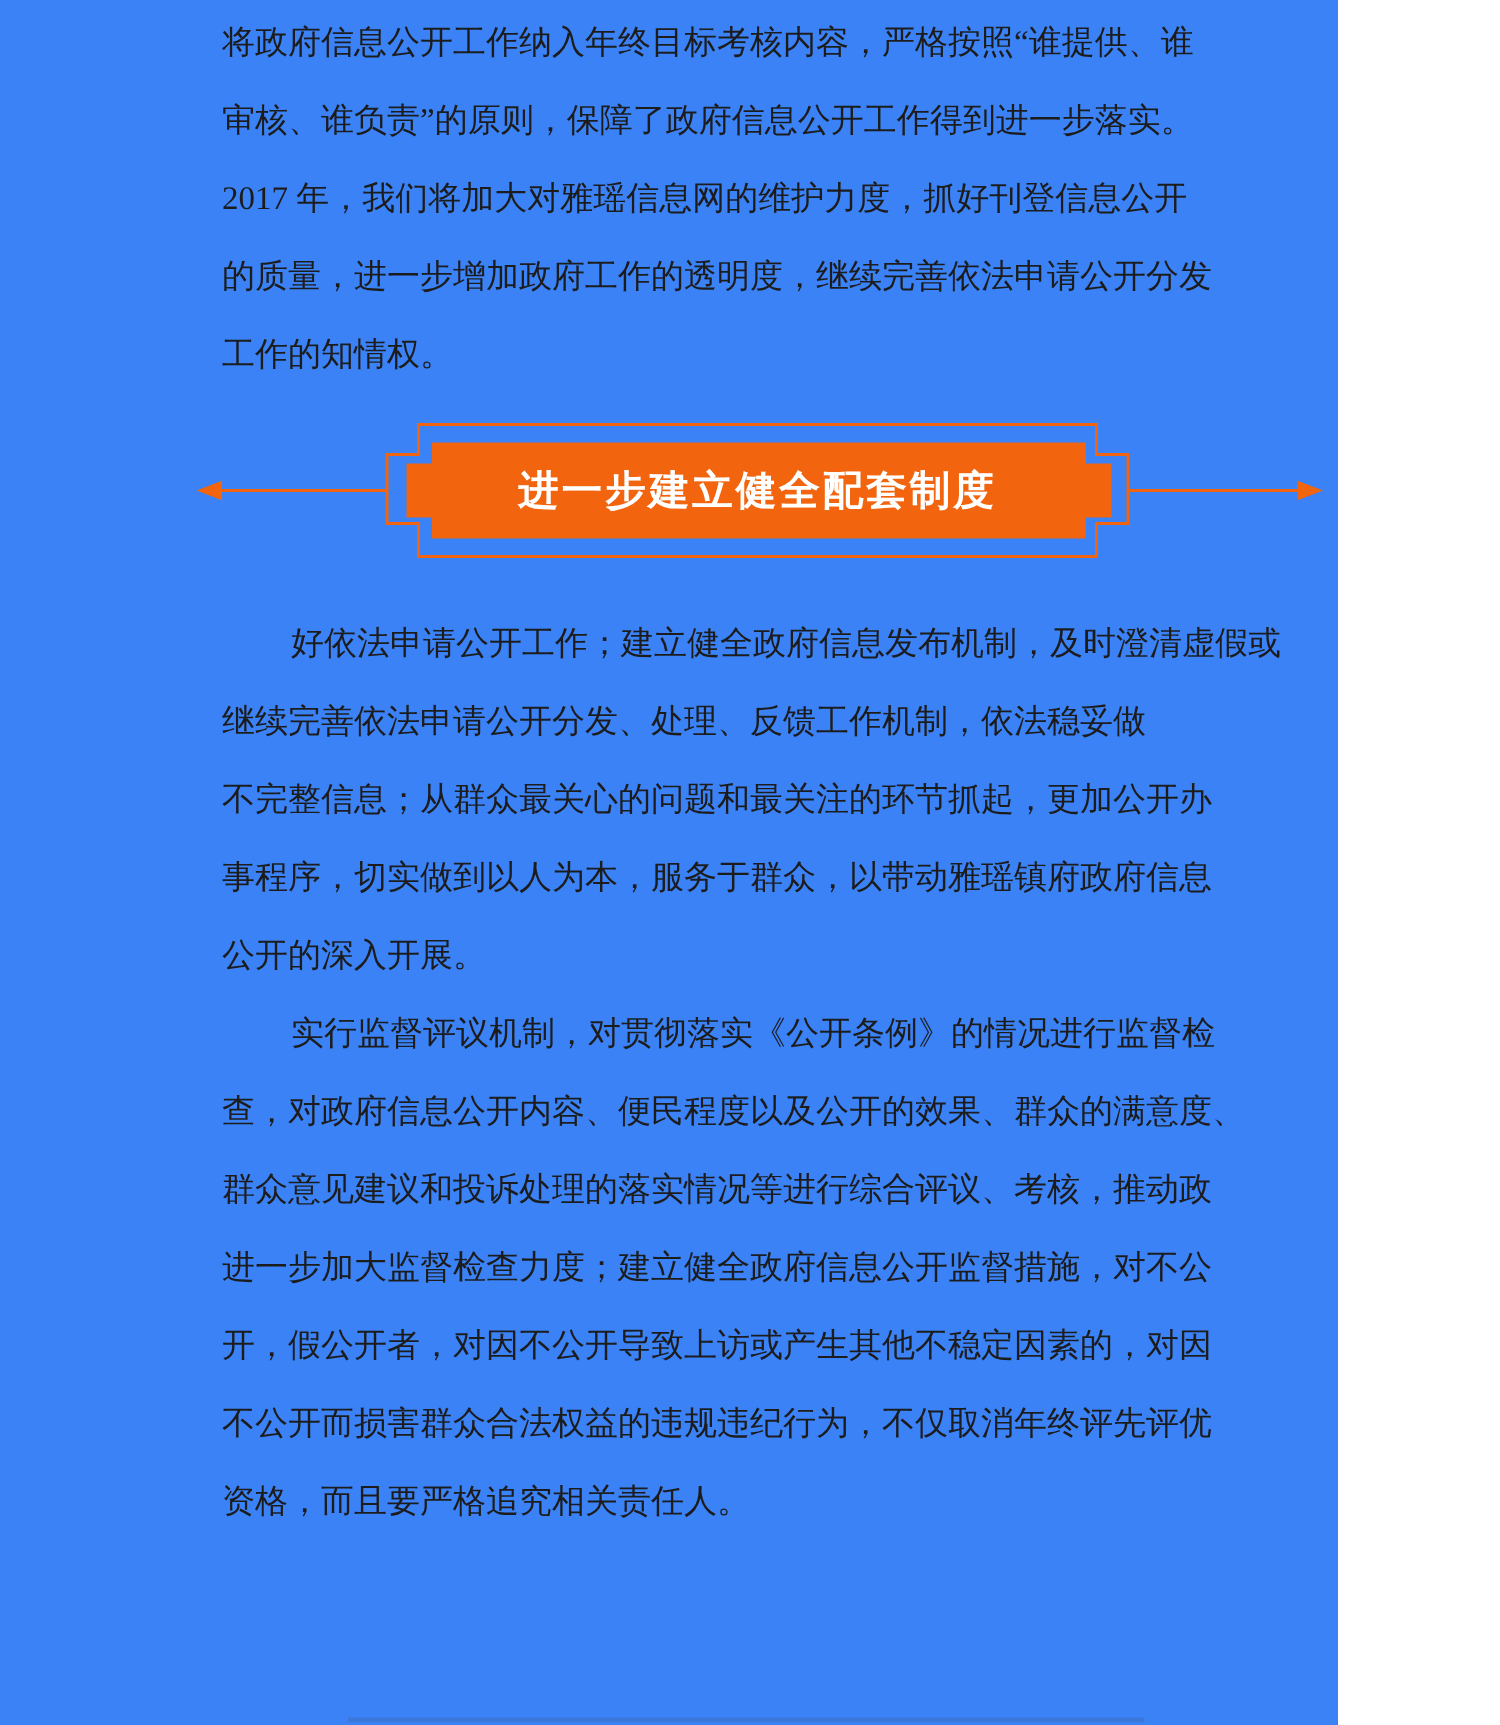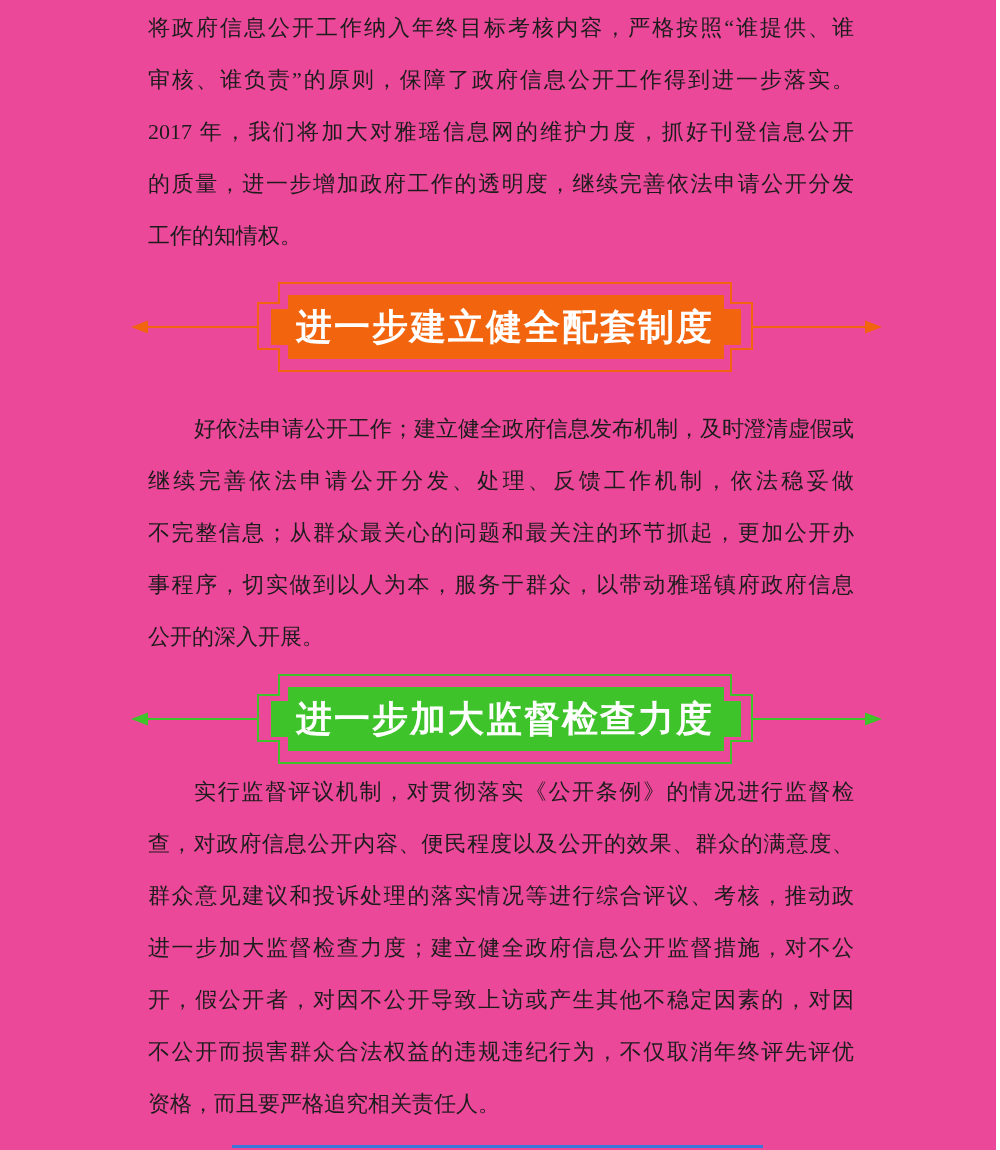--- a/index.html
+++ b/index.html
@@ -1,37 +1,37 @@
 <!DOCTYPE html>
 <html><head>
 <meta charset="utf-8">
 <style>
   * { margin:0; padding:0; box-sizing:border-box; }
   html,body { width:1000px; height:1150px; background:#ffffff; overflow:hidden; }
-  .page { position:relative; width:996px; height:1150px; background:#ec4899;
+  .page { position:relative; width:892px; height:1150px; background:#3b82f6;
           font-family:"Liberation Serif","DejaVu Serif",serif; color:#1c1c1c; }
 
   .para { padding-left:148px; padding-right:142px; }
   .para-1 { padding-top:2px; }
   .para-2 { margin-top:29px; }
   .para-3 { margin-top:0; }
 
   .tline { height:52px; line-height:52px; font-size:22px;
            text-align:justify; text-align-last:justify; white-space:nowrap; }
   .tline.lastline { text-align-last:left; }
   .indent-first .tline:first-child { padding-left:46px; }
 
   .banner { position:relative; width:1000px; height:96px; }
   .banner-1 { margin-top:16px; }
   .banner-2 { margin-top:7px; }
   .banner svg { display:block; width:1000px; height:96px; }
   .banner-title { position:absolute; left:270px; right:260px; top:17px; height:64px;
                   display:flex; align-items:center; justify-content:center;
                   color:#ffffff; font-family:"Liberation Sans",sans-serif;
-                  font-weight:bold; font-size:36px; letter-spacing:2px; }
+                  font-weight:bold; font-size:27px; letter-spacing:2px; }
 
   .bottom-divider { position:absolute; left:232px; top:1145px; width:531px; height:3px; }
 </style>
 </head>
 <body>
 
 <div class="page">
 
   <div class="para para-1">
       <div class="tline">将政府信息公开工作纳入年终目标考核内容，严格按照“谁提供、谁</div>
@@ -54,31 +54,20 @@
   </div>
 
   <div class="para para-2 indent-first">
       <div class="tline">好依法申请公开工作；建立健全政府信息发布机制，及时澄清虚假或</div>
       <div class="tline">继续完善依法申请公开分发、处理、反馈工作机制，依法稳妥做</div>
       <div class="tline">不完整信息；从群众最关心的问题和最关注的环节抓起，更加公开办</div>
       <div class="tline">事程序，切实做到以人为本，服务于群众，以带动雅瑶镇府政府信息</div>
       <div class="tline lastline">公开的深入开展。</div>
     </div>
 
-  <div class="banner banner-2">
-    <svg viewBox="0 0 1000 96">
-      <line x1="146" y1="49" x2="258" y2="49" stroke-width="2" stroke="#3ec42a"></line>
-      <polygon points="131,49 148,42.5 148,55.5" fill="#3ec42a"></polygon>
-      <line x1="752" y1="49" x2="866" y2="49" stroke-width="2" stroke="#3ec42a"></line>
-      <polygon points="882,49 865,42.5 865,55.5" fill="#3ec42a"></polygon>
-      <path d="M279,5 H731 V25 H752 V71 H731 V93 H279 V71 H258 V25 H279 Z" fill="none" stroke-width="2" stroke="#3ec42a"></path>
-      <path d="M288,17 H724 V31 H741 V67 H724 V81 H288 V67 H271 V31 H288 Z" stroke="none" fill="#3ec42a"></path>
-    </svg>
-    <div class="banner-title">进一步加大监督检查力度</div>
-  </div>
 
   <div class="para para-3 indent-first">
       <div class="tline">实行监督评议机制，对贯彻落实《公开条例》的情况进行监督检</div>
       <div class="tline">查，对政府信息公开内容、便民程度以及公开的效果、群众的满意度、</div>
       <div class="tline">群众意见建议和投诉处理的落实情况等进行综合评议、考核，推动政</div>
       <div class="tline">进一步加大监督检查力度；建立健全政府信息公开监督措施，对不公</div>
       <div class="tline">开，假公开者，对因不公开导致上访或产生其他不稳定因素的，对因</div>
       <div class="tline">不公开而损害群众合法权益的违规违纪行为，不仅取消年终评先评优</div>
       <div class="tline lastline">资格，而且要严格追究相关责任人。</div>
     </div>

